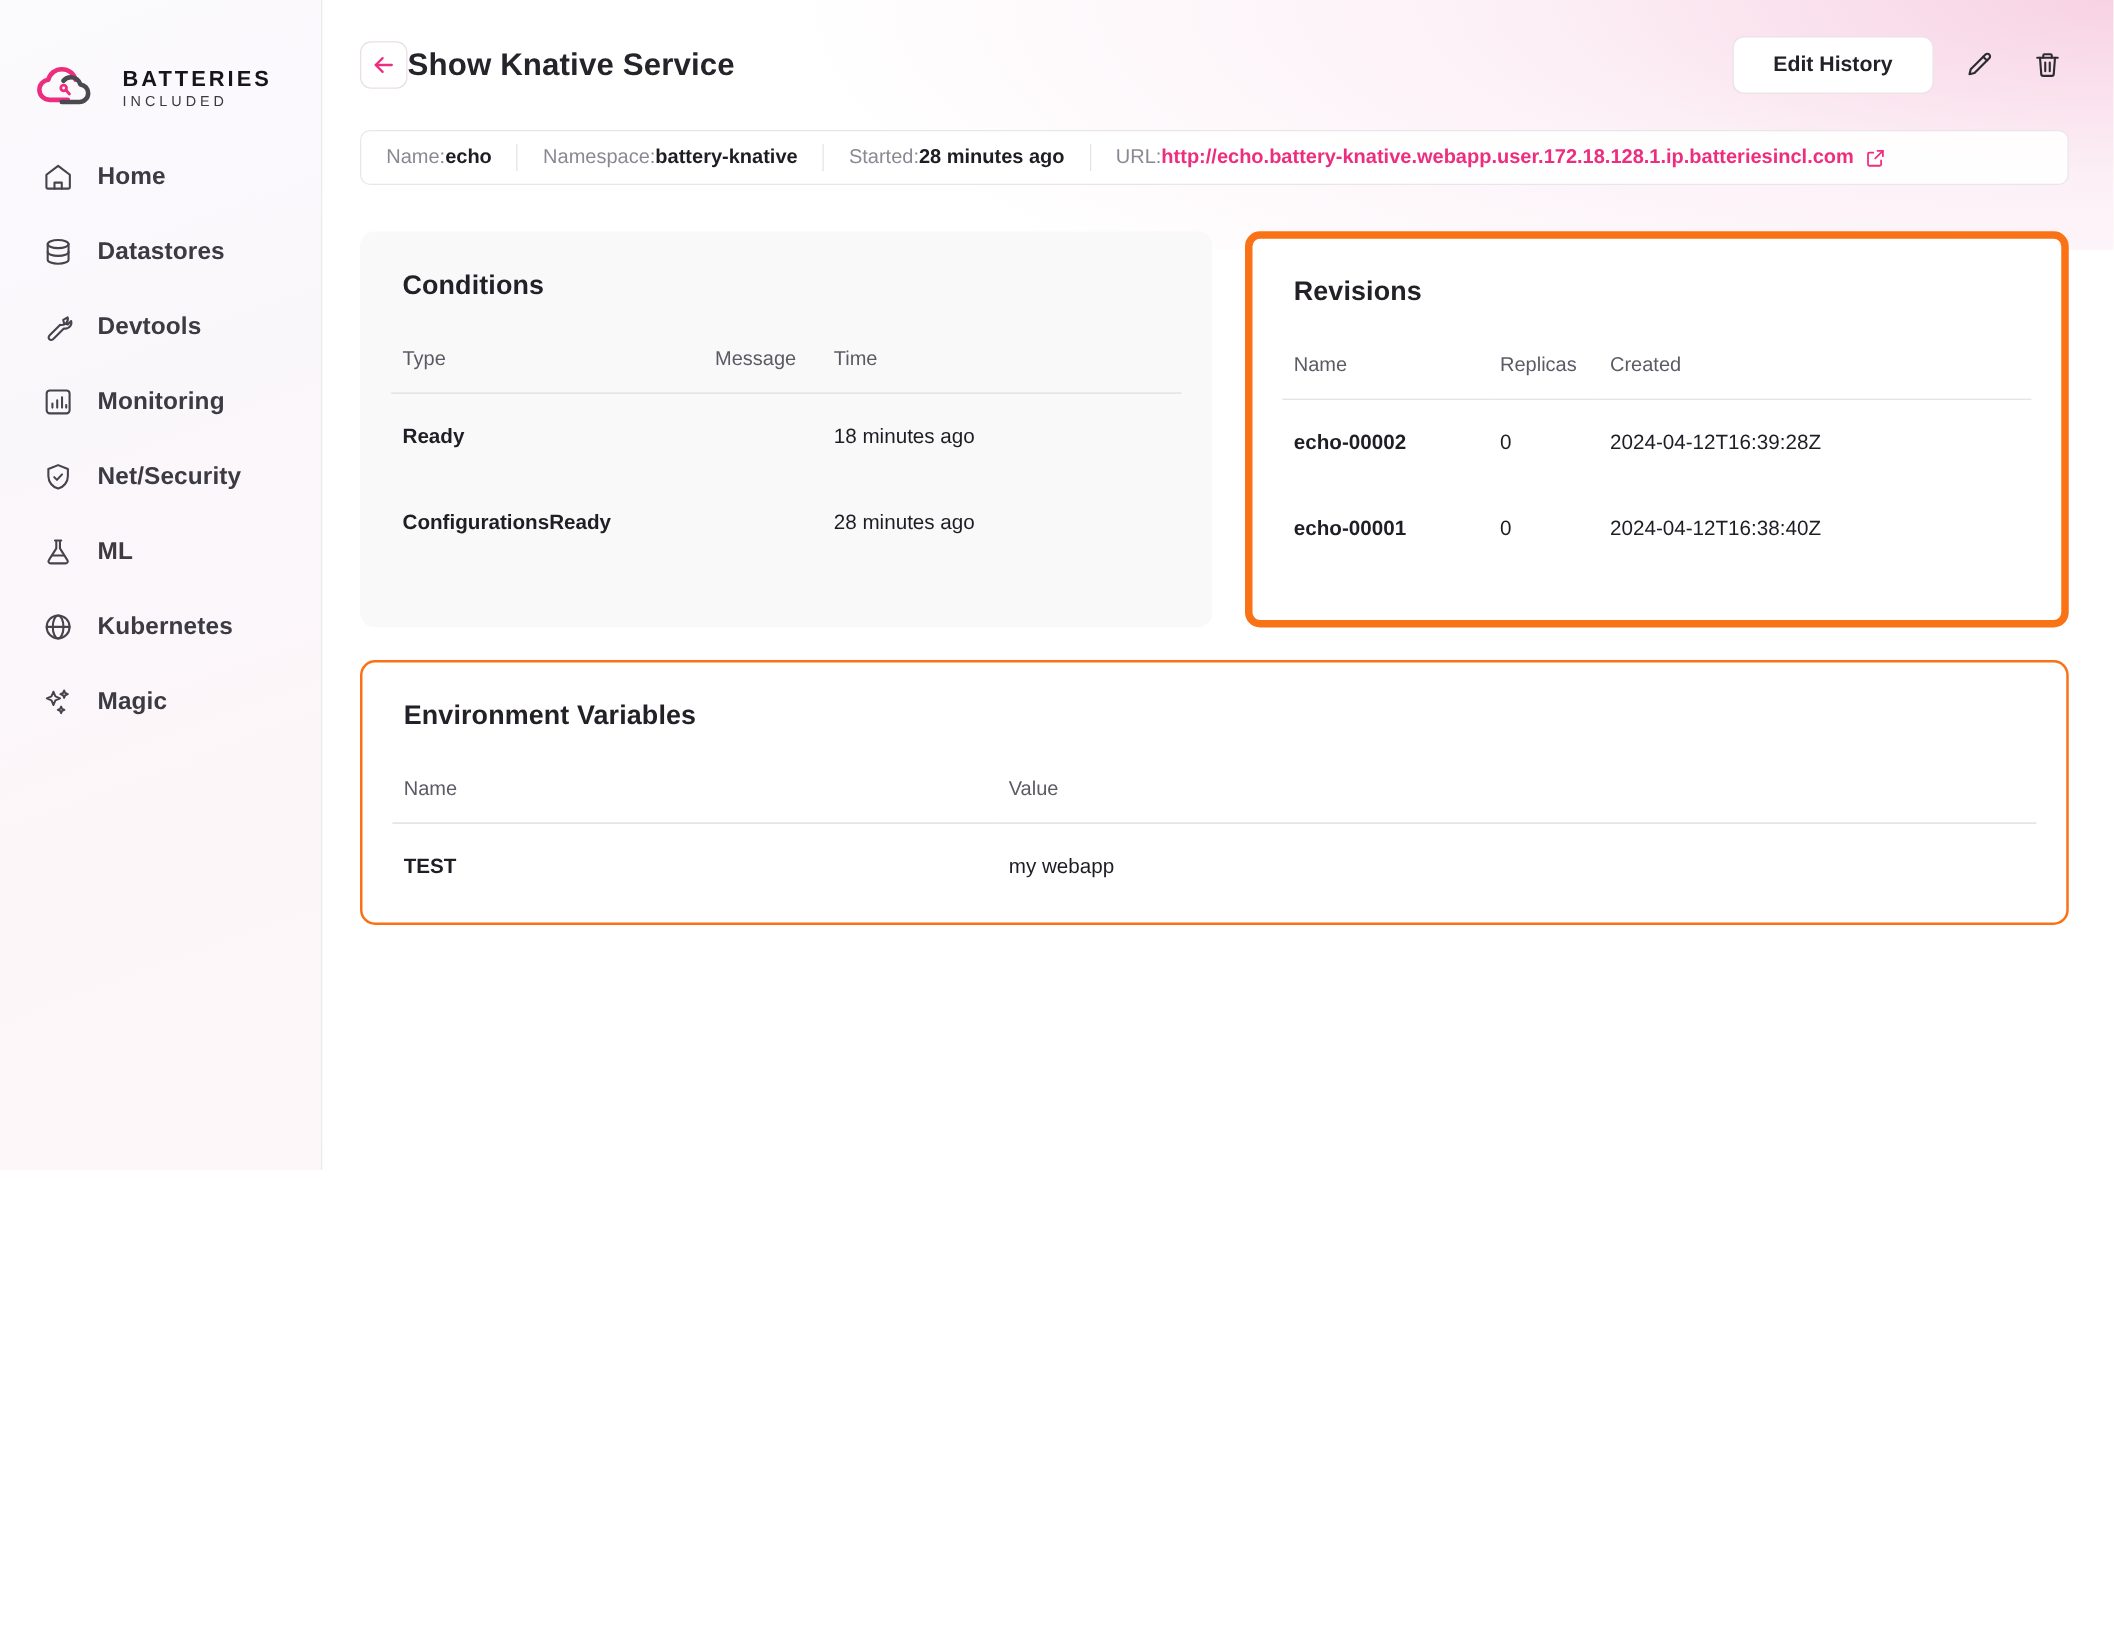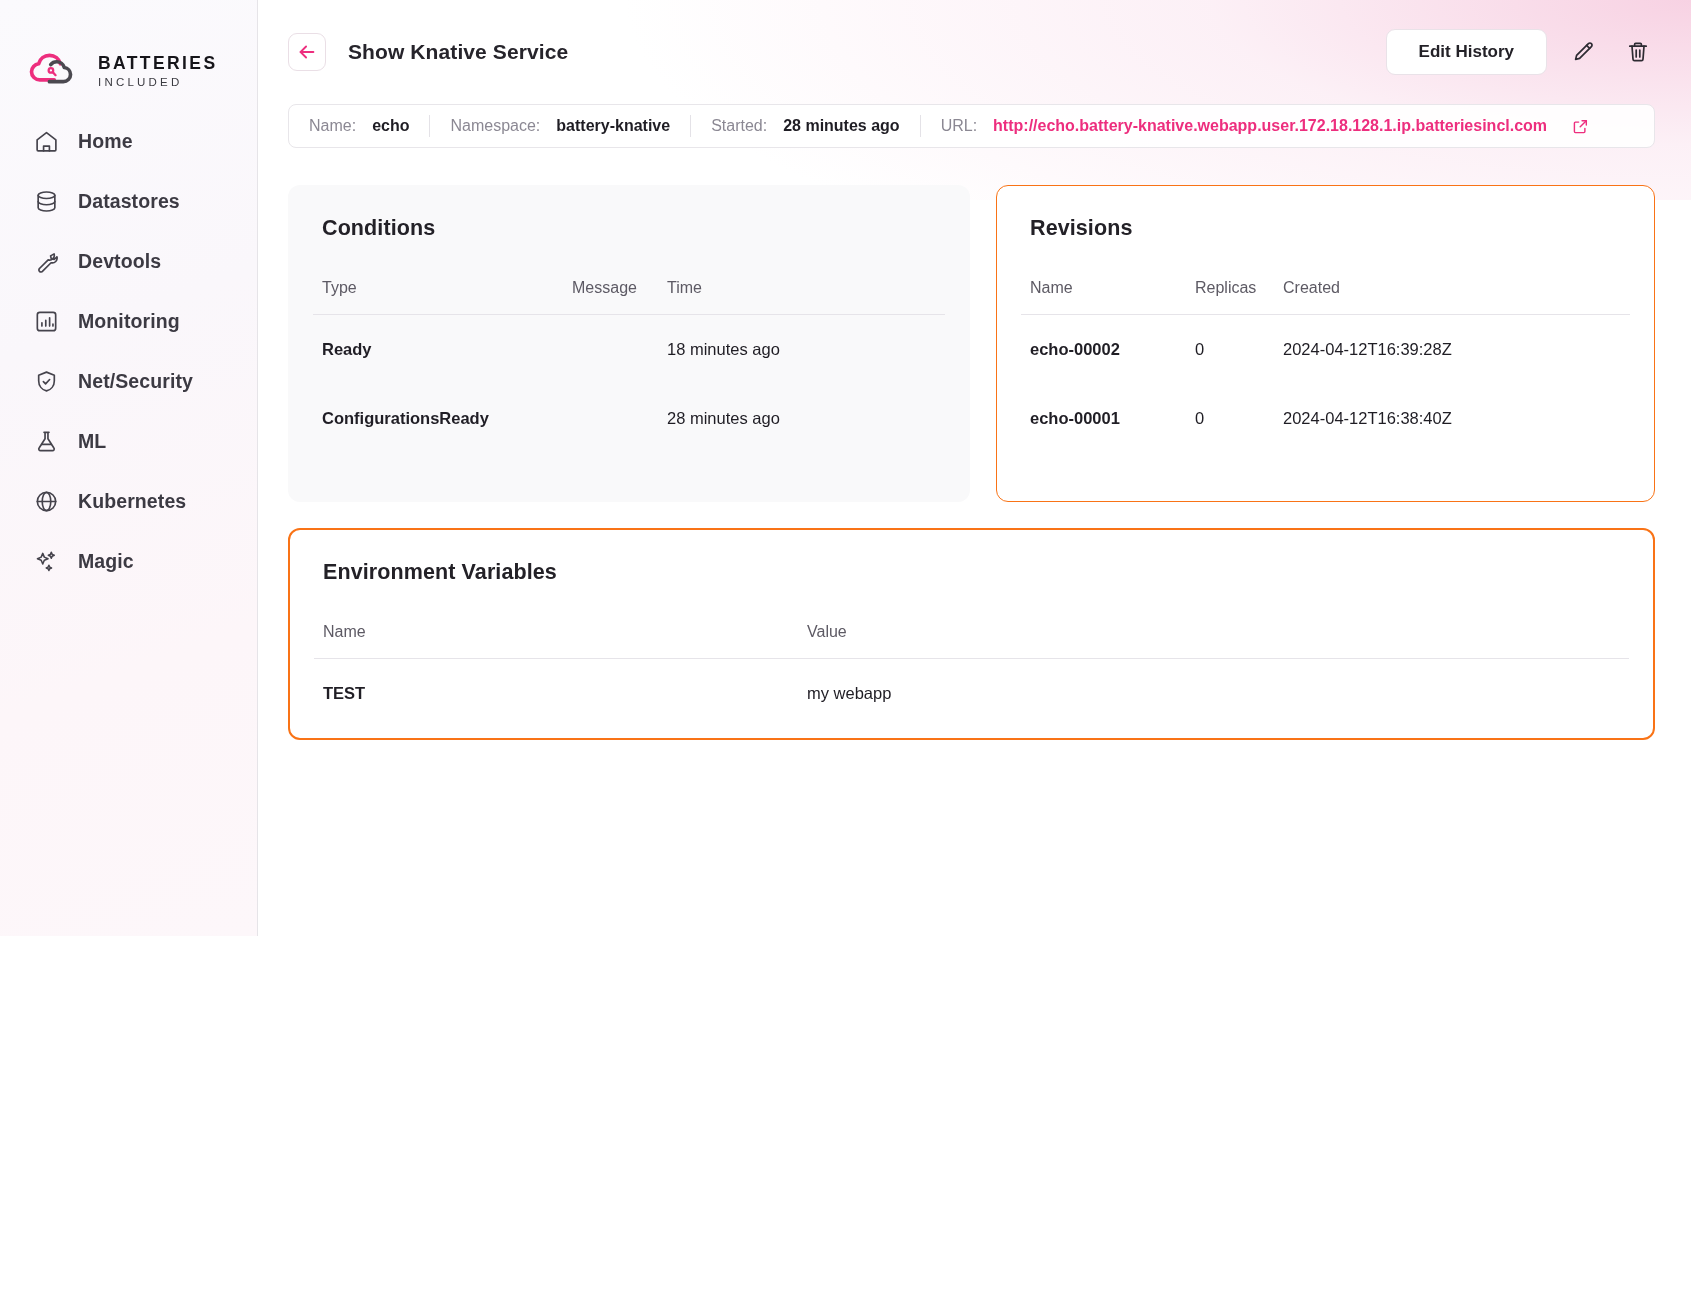--- a/index.html
+++ b/index.html
@@ -113,22 +113,21 @@
     border-radius: 9px;
     background: rgba(255,255,255,0.85);
     display: flex;
     align-items: center;
     justify-content: center;
     cursor: pointer;
   }
   .back-btn svg { width: 22px; height: 22px; display: block; color: #ed2e7e; }
 
   .page-title {
-    margin-left: 22px;
-    font-size: 21px;
+    font-size: 25px;
     color: #26242b;
     letter-spacing: 0.1px;
     white-space: nowrap;
   }
 
   .topbar-spacer { flex: 1 1 auto; }
 
   .edit-history-btn {
     height: 46px;
     padding: 0 32px;
@@ -165,21 +164,21 @@
     border: 1px solid #e8e6ea;
     border-radius: 8px;
     background: rgba(255,255,255,0.9);
     display: flex;
     align-items: center;
     padding: 0 18px;
   }
   .info-cell {
     display: flex;
     align-items: flex-end;
-    gap: 16px;
+    gap: 0;
     padding: 0 20px;
     font-size: 16px;
     white-space: nowrap;
   }
   .info-cell:first-child { padding-left: 2px; }
   .info-sep {
     width: 1px;
     height: 22px;
     background: #e4e2e7;
     flex: 0 0 1px;
@@ -217,21 +216,21 @@
     padding: 30px 24px 0 24px;
   }
   .card-gray {
     background: #f9f9fa;
     border: 1px solid transparent;
     flex: 0 0 682px;
     height: 317px;
   }
   .card-white {
     background: #ffffff;
-    border: 1px solid #f97316;
+    border: 6px solid #f97316;
     flex: 1 1 auto;
     height: 317px;
   }
   .card-full {
     background: #ffffff;
     border: 2px solid #f97316;
     margin-top: 26px;
     height: 212px;
   }
 

